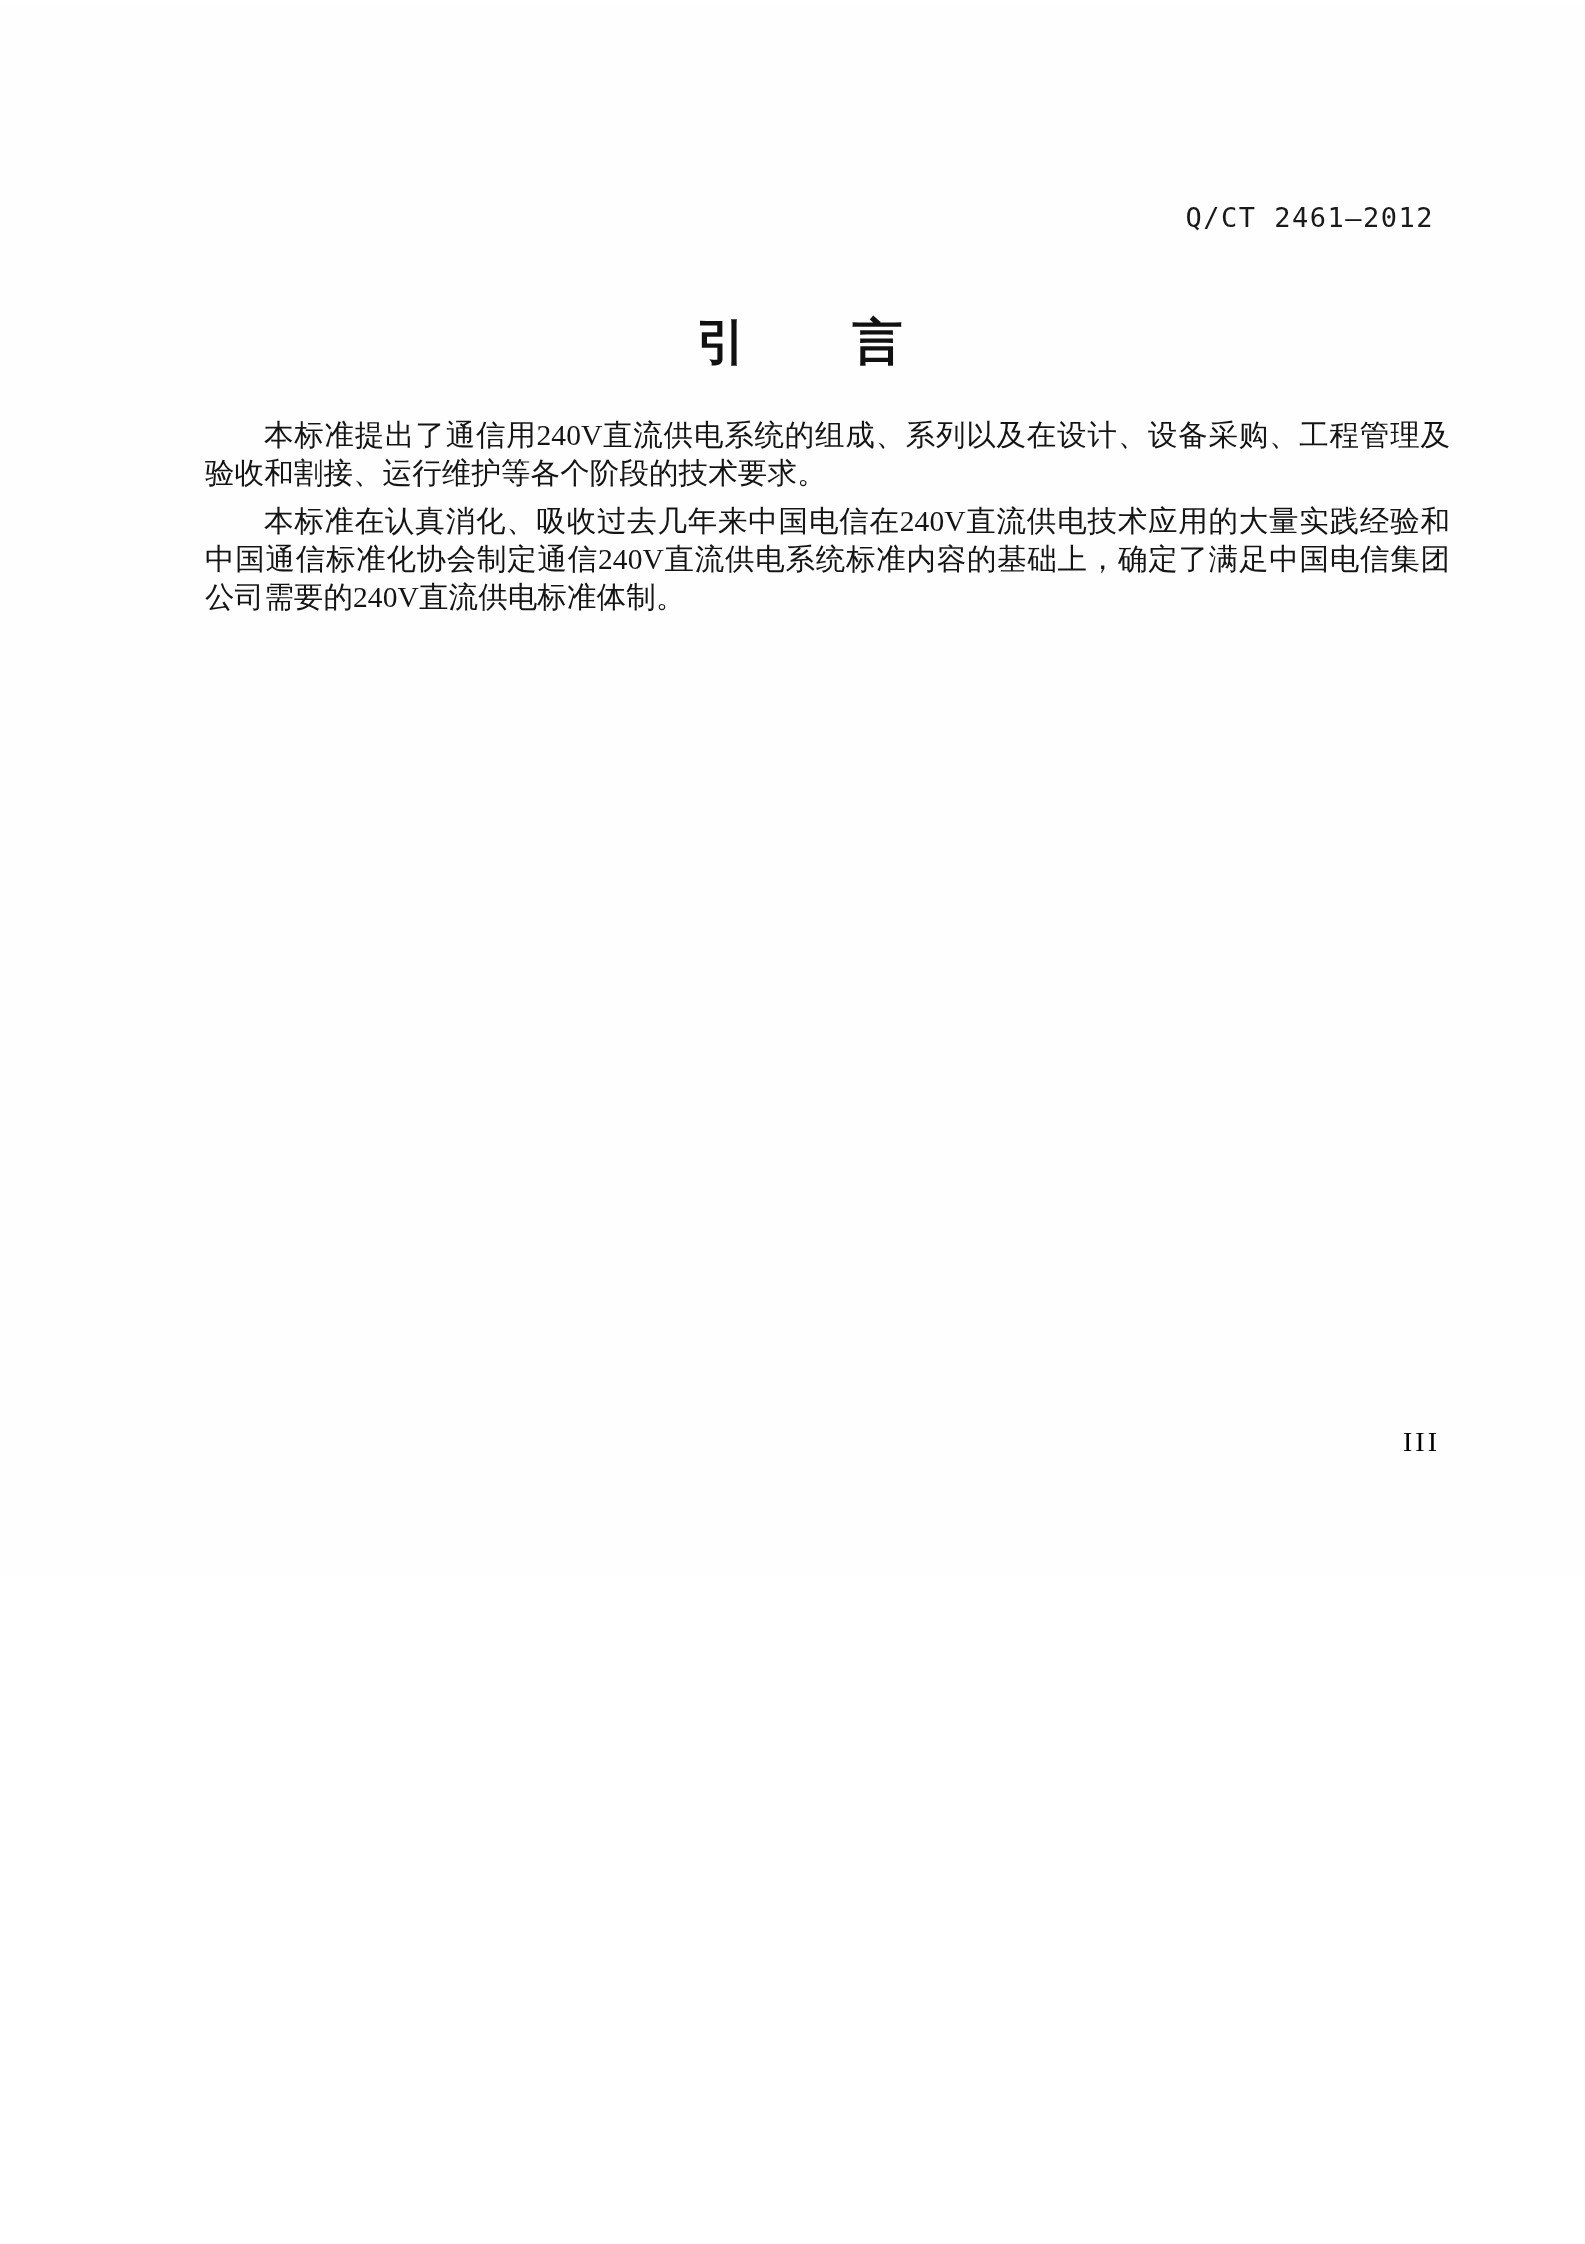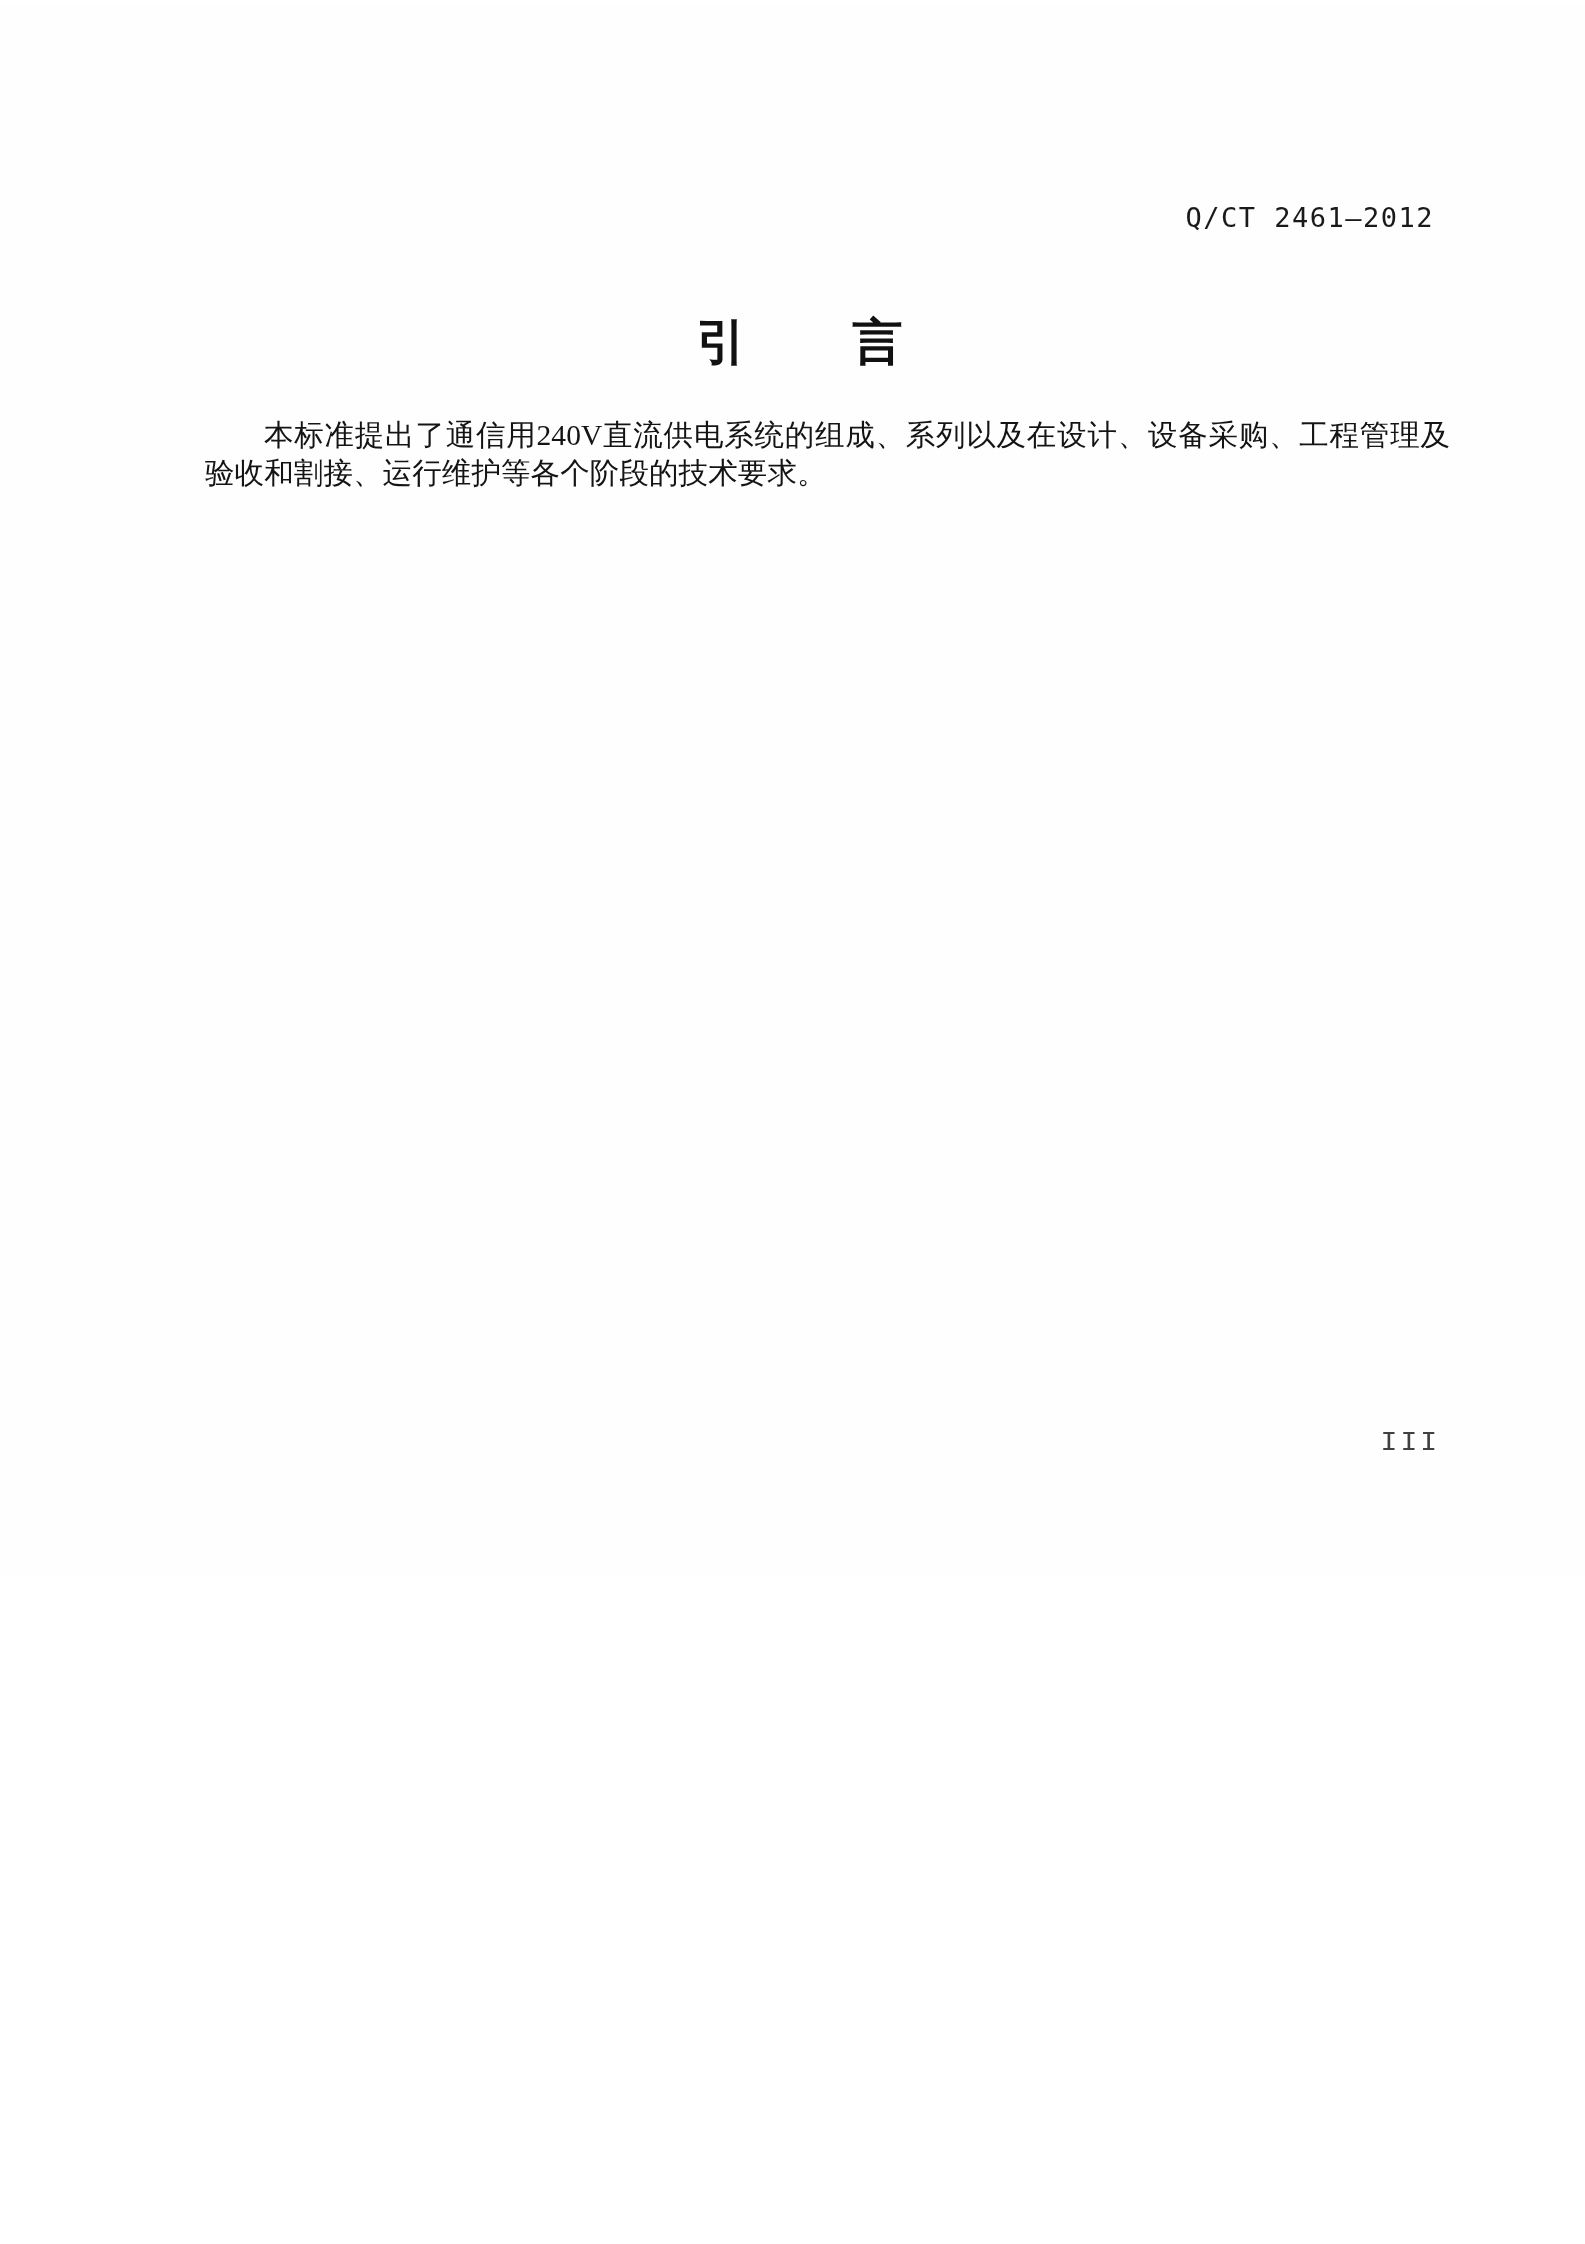--- a/index.html
+++ b/index.html
@@ -70,35 +70,36 @@
   }
   .para.p2 { margin-top: 10px; }
   .para.p3 { margin-top: 10px; }
   .para.p4 { margin-top: 10px; }
 
   
   .folio {
     position: absolute;
     bottom: 118px;
     right: 145px;
-    font-family: Liberation Mono, monospace;
+    font-family: Liberation Serif, serif;
     font-size: 28px;
     letter-spacing: 3px;
-    color: #404040;
+    color: #000000;
     white-space: pre;
   }
 </style>
 </head>
 <body>
 
 <div class="page">
 
   <div class="header">Q/CT 2461—2012</div>
 
   <div class="title">引　　言</div>
 
   <div class="body-block">
     <p class="para p3">本标准提出了通信用240V直流供电系统的组成、系列以及在设计、设备采购、工程管理及验收和割接、运行维护等各个阶段的技术要求。</p>
+    <p class="para p4">本标准在认真消化、吸收过去几年来中国电信在240V直流供电技术应用的大量实践经验和中国通信标准化协会制定通信240V直流供电系统标准内容的基础上，确定了满足中国电信集团公司需要的240V直流供电标准体制。</p>
   </div>
 
   <div class="folio">III</div>
 
 </div>
 
 </body></html>

